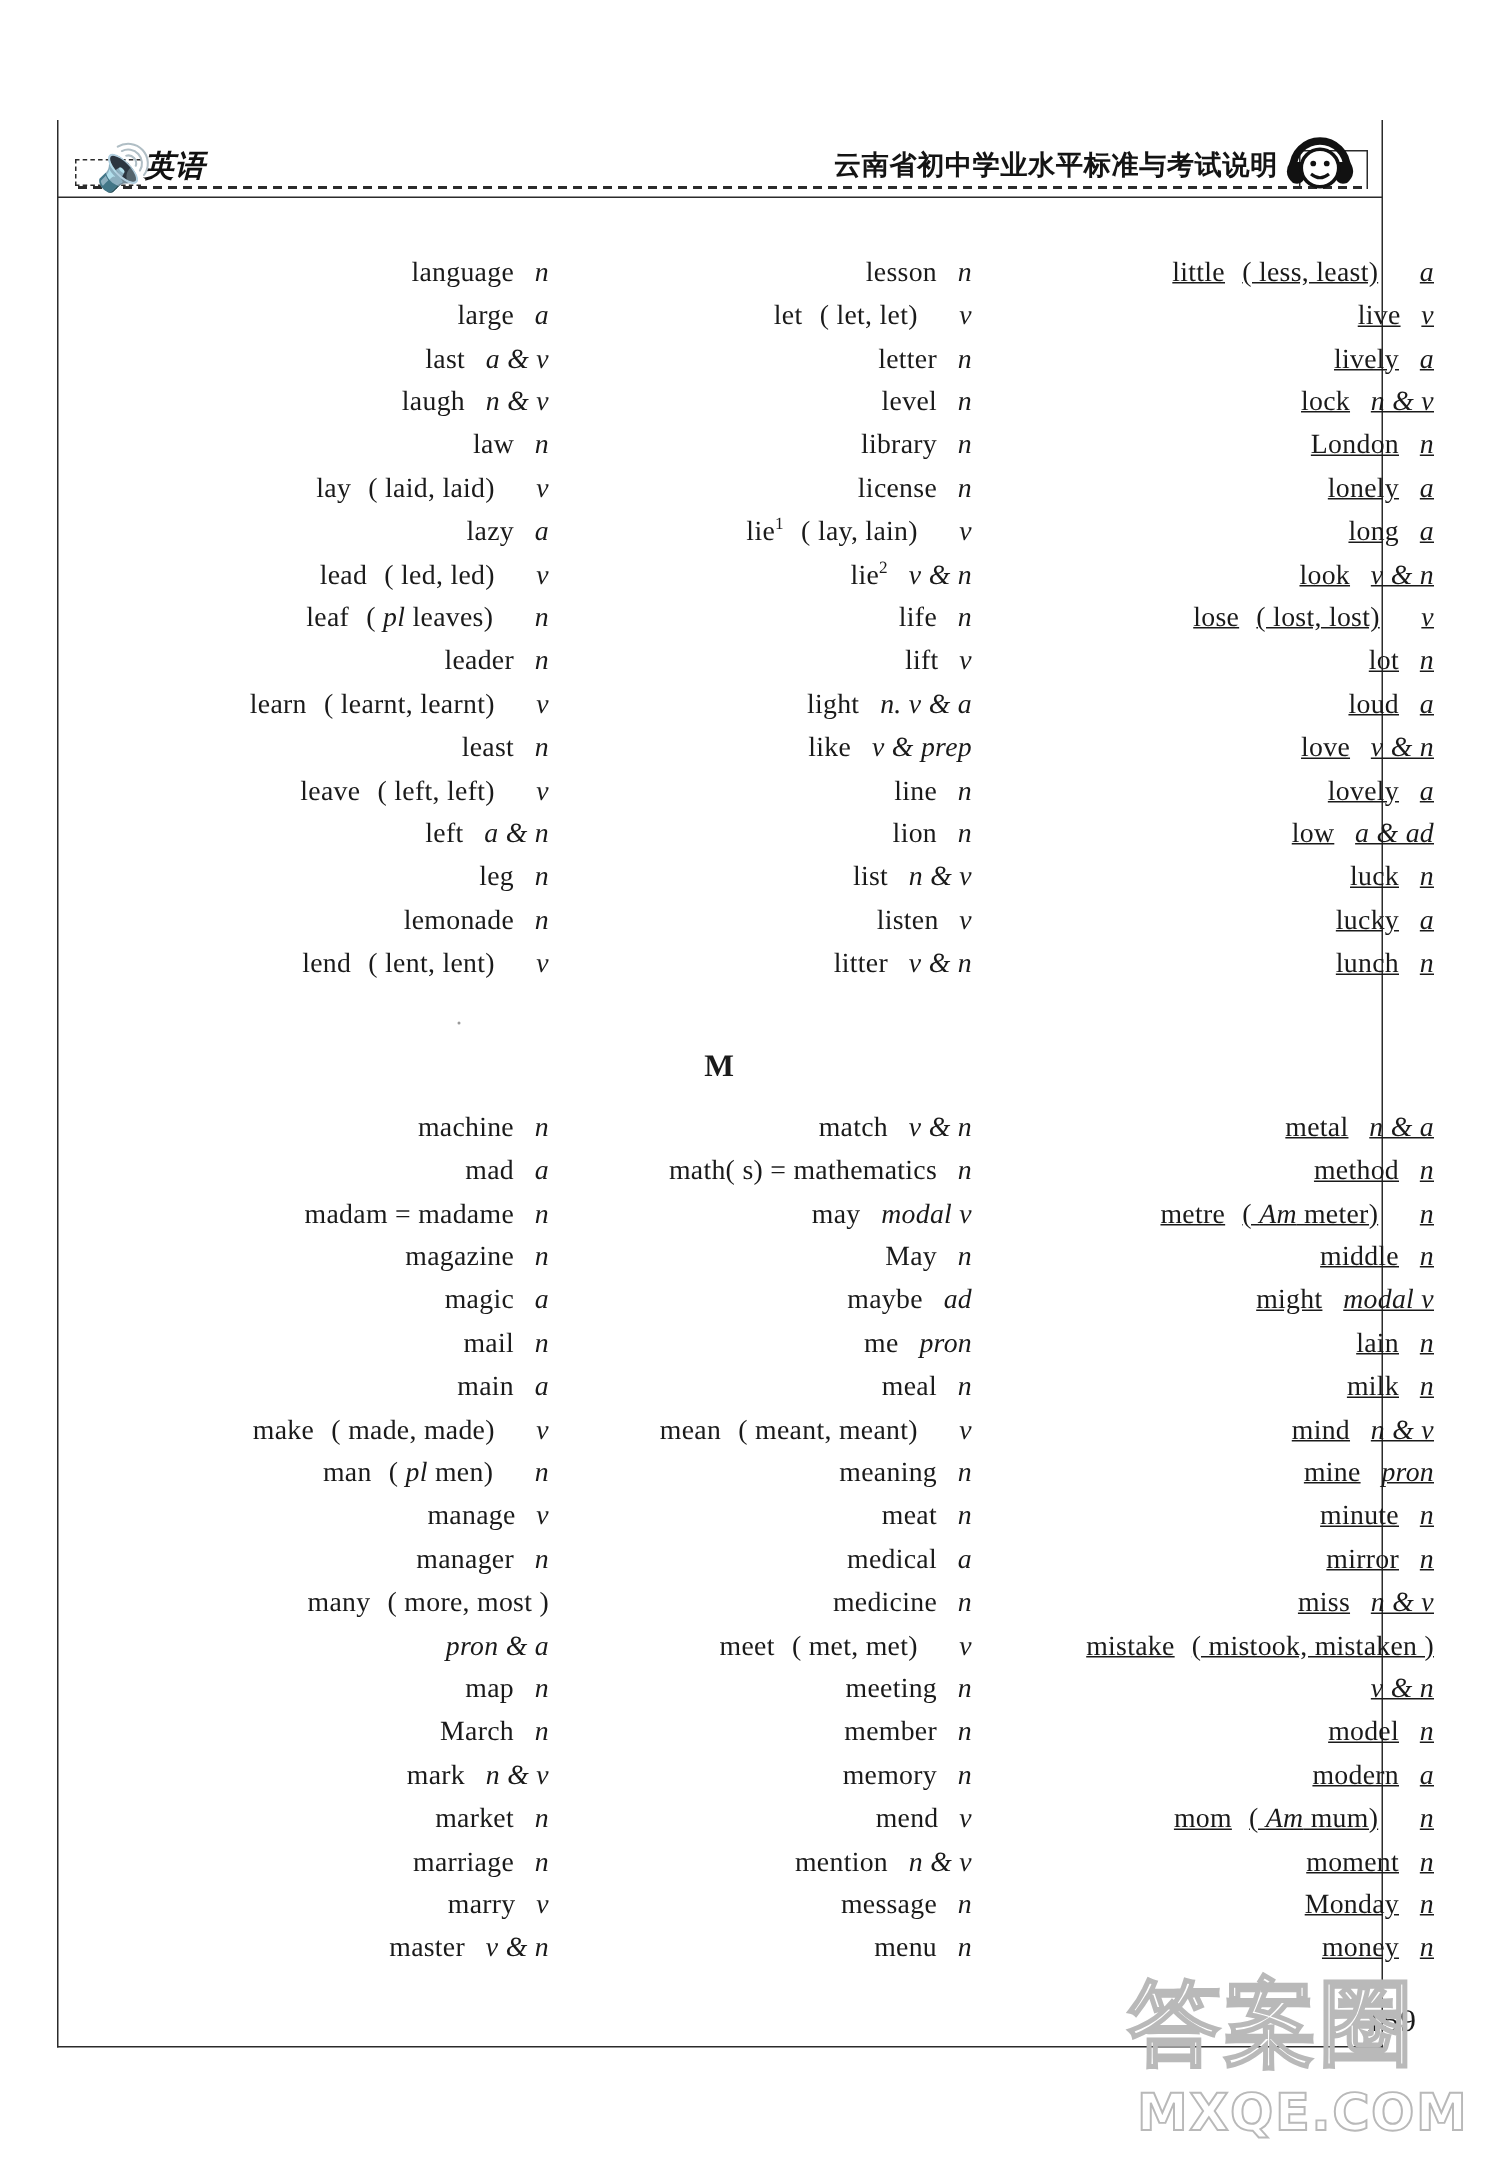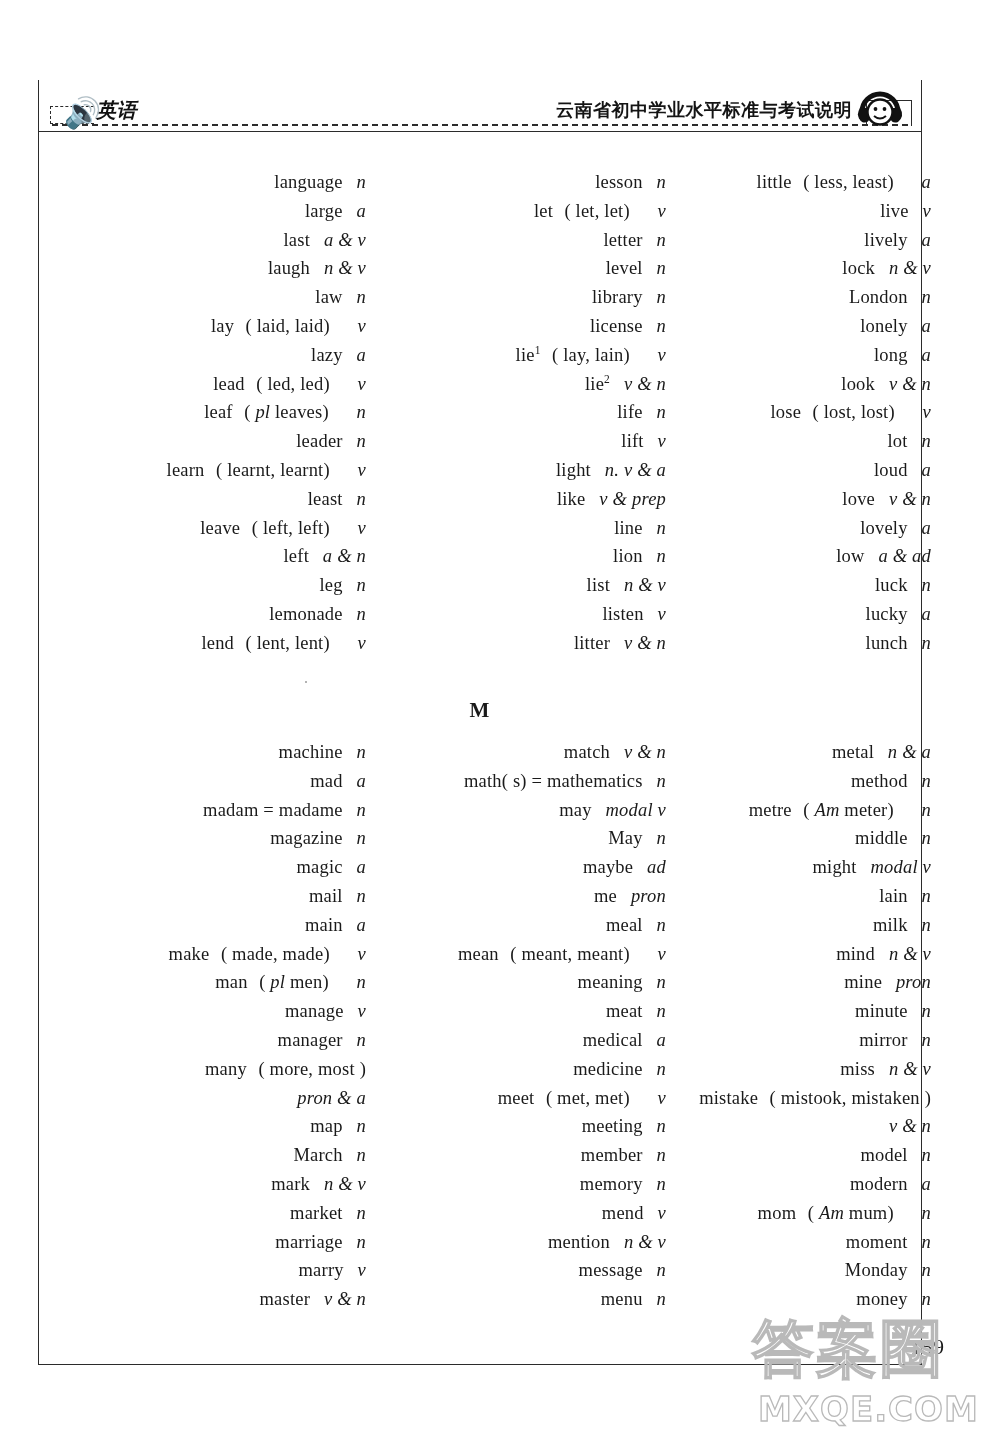--- a/index.html
+++ b/index.html
@@ -153,22 +153,22 @@
     left: 38px;
     top: 698px;
   }
 
   .col {
     position: absolute;
     top: 0;
     text-align: right;
   }
   .col-1 { left: 48px;  width: 280px; }
-  .col-2 { left: 348px; width: 280px; }
-  .col-3 { left: 603px; width: 290px; }
+  .col-2 { left: 330px; width: 280px; }
+  .col-3 { left: 628px; width: 290px; text-decoration: underline; }
 
   .entry {
     height: 28.8px;
     line-height: 28.8px;
     font-size: 18.5px;
     white-space: nowrap;
     letter-spacing: 0.2px;
   }
   .entry .w  { }
   .entry .forms { }

